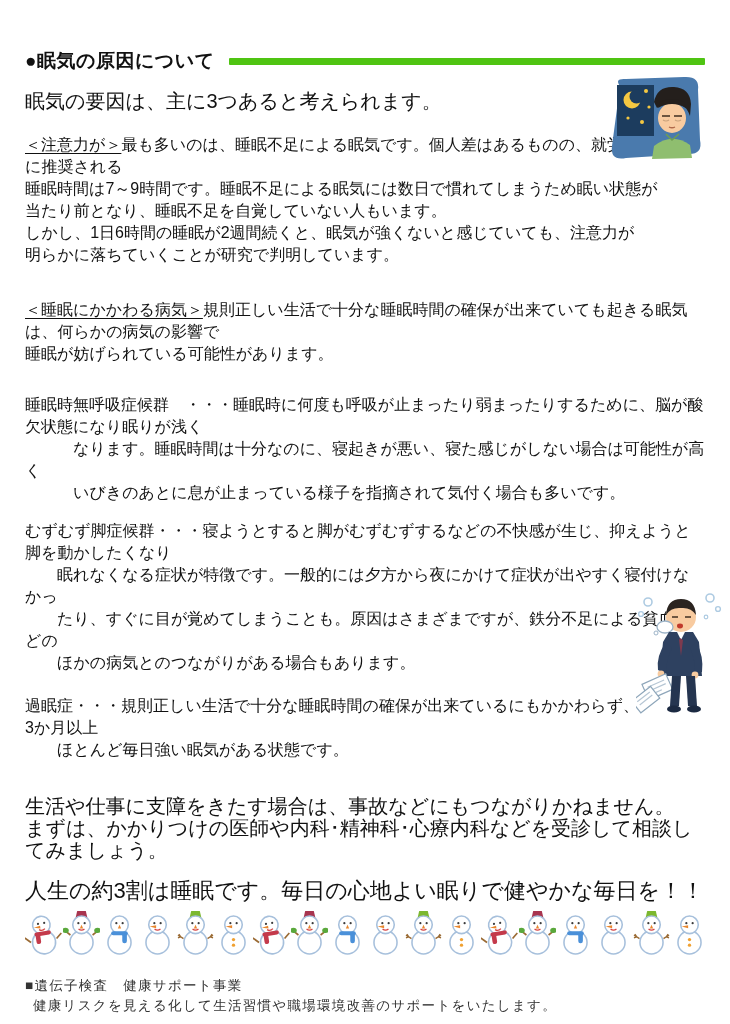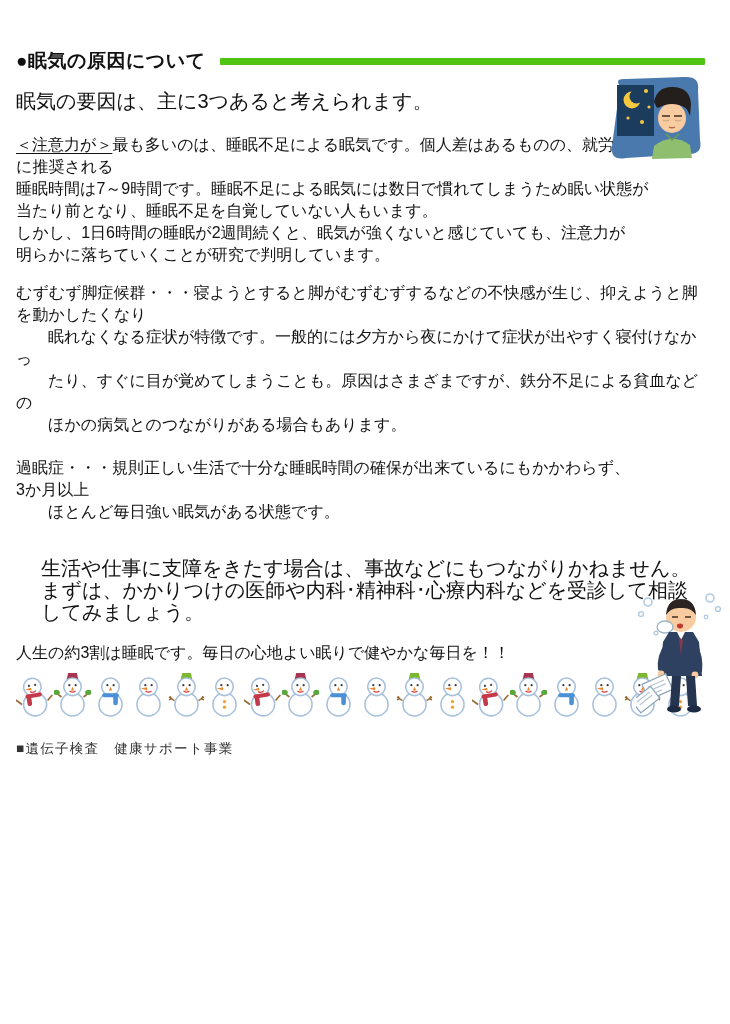--- a/index.html
+++ b/index.html
@@ -4,46 +4,46 @@
 <style>
   html,body { margin:0; padding:0; }
   body {
     width:730px; height:1024px;
     background:#ffffff;
     font-family:"Liberation Sans","DejaVu Sans",sans-serif;
     color:#111111;
     position:relative;
     overflow:hidden;
   }
-  .page { position:absolute; inset:0; padding:48px 25px 0 16px; box-sizing:border-box; }
+  .page { position:absolute; inset:0; padding:48px 25px 0 25px; box-sizing:border-box; }
 
   .title-row { display:flex; align-items:center; gap:14px; }
   .doc-title { font-size:19px; font-weight:bold; white-space:nowrap; letter-spacing:0.5px; }
   .title-bar { flex:1; height:7px; border-radius:1px; }
 
   .para { font-size:20px; line-height:22px; white-space:pre-line; }
   .intro { margin-top:16px; width:560px; }
 
   .section { white-space:pre-line; font-size:16px; line-height:22px; }
   .section-heading { text-decoration:underline; text-underline-offset:3px; }
 
   .sec-shortage   { margin-top:22px; width:640px; }
   .sec-disease    { margin-top:33px; }
   .sec-apnea      { margin-top:29px; }
   .sec-restless   { margin-top:16px; }
   .sec-hypersomnia{ margin-top:21px;  width:620px; }
 
-  .caution  { margin-top:34px;margin-left:25px; }
-  .message  { margin-top:19px; font-size:16px; }
+  .caution  { margin-top:34px; }
+  .message  { margin-top:19px; font-size:22px; }
 
   .snowman-row { margin-top:9px; display:flex; align-items:flex-end; gap:1px; height:48px; }
   .snowman-row svg { display:block; }
 
   .footer { margin-top:18px; font-size:13.5px; line-height:20px; letter-spacing:1.3px; color:#333; }
-  .footer-line { white-space:pre-line; }
+  .footer-line { white-space:pre-line;font-family:Liberation Mono, monospace; }
   .footer-indent { margin-left:8px; }
   .footer-gap-sm { height:6px; }
   .footer-gap { height:13px; }
 
   .illus { position:absolute; }
   .illus-night { left:606px; top:76px; width:98px; height:88px; }
   .illus-businessman { left:636px; top:590px; width:90px; height:126px; }
 </style>
 </head>
 <body>
@@ -56,21 +56,26 @@
   </div>
 
   <div class="para intro">眠気の要因は、主に3つあると考えられます。</div>
 
   <div class="section sec-shortage"><span class="section-heading">＜注意力が＞</span><span>最も多いのは、睡眠不足による眠気です。個人差はあるものの、就労世代に推奨される
 睡眠時間は7～9時間です。睡眠不足による眠気には数日で慣れてしまうため眠い状態が
 当たり前となり、睡眠不足を自覚していない人もいます。
 しかし、1日6時間の睡眠が2週間続くと、眠気が強くないと感じていても、注意力が
 明らかに落ちていくことが研究で判明しています。</span></div>
 
-
+  <div class="section sec-disease"><span class="section-heading">＜睡眠にかかわる病気＞</span><span>規則正しい生活で十分な睡眠時間の確保が出来ていても起きる眠気は、何らかの病気の影響で
+睡眠が妨げられている可能性があります。</span></div>
+
+  <div class="section sec-apnea"><span>睡眠時無呼吸症候群</span><span>　・・・睡眠時に何度も呼吸が止まったり弱まったりするために、脳が酸欠状態になり眠りが浅く
+　　　なります。睡眠時間は十分なのに、寝起きが悪い、寝た感じがしない場合は可能性が高く
+　　　いびきのあとに息が止まっている様子を指摘されて気付く場合も多いです。</span></div>
 
   <div class="section sec-restless"><span>むずむず脚症候群</span><span>・・・寝ようとすると脚がむずむずするなどの不快感が生じ、抑えようと脚を動かしたくなり
 　　眠れなくなる症状が特徴です。一般的には夕方から夜にかけて症状が出やすく寝付けなかっ
 　　たり、すぐに目が覚めてしまうことも。原因はさまざまですが、鉄分不足による貧血などの
 　　ほかの病気とのつながりがある場合もあります。</span></div>
 
   <div class="section sec-hypersomnia"><span>過眠症</span><span>・・・規則正しい生活で十分な睡眠時間の確保が出来ているにもかかわらず、3か月以上
 　　ほとんど毎日強い眠気がある状態です。</span></div>
 
   <div class="para caution">生活や仕事に支障をきたす場合は、事故などにもつながりかねません。
@@ -334,20 +339,21 @@
             <path d="M18.5 15.5 l-7 1.2 7 2 z" fill="#e8872e"></path>
             <circle cx="20" cy="31" r="1.8" fill="#f0a030"></circle>
             <circle cx="20" cy="37" r="1.8" fill="#f0a030"></circle>
           </g>
         </svg>
       </span>
     </div>
 
   <div class="footer">
     <div class="footer-line">■遺伝子検査　健康サポート事業</div>
+    <div class="footer-line footer-indent">健康リスクを見える化して生活習慣や職場環境改善のサポートをいたします。</div>
     <div class="footer-gap-sm"></div>
     <div class="footer-gap"></div>
 
   </div>
 
   <div class="illus illus-night">
     <svg width="98" height="88" viewBox="0 0 98 88">
       <path d="M14,10 Q8,2 20,3 L78,1 Q94,0 92,14 L94,64 Q97,78 83,78 L20,82 Q4,85 6,70 Z" fill="#4a7aad"></path>
       <rect x="11" y="9" width="37" height="51" fill="#1c3c5e"></rect>
       <circle cx="26" cy="24" r="8.5" fill="#f5c842"></circle>

